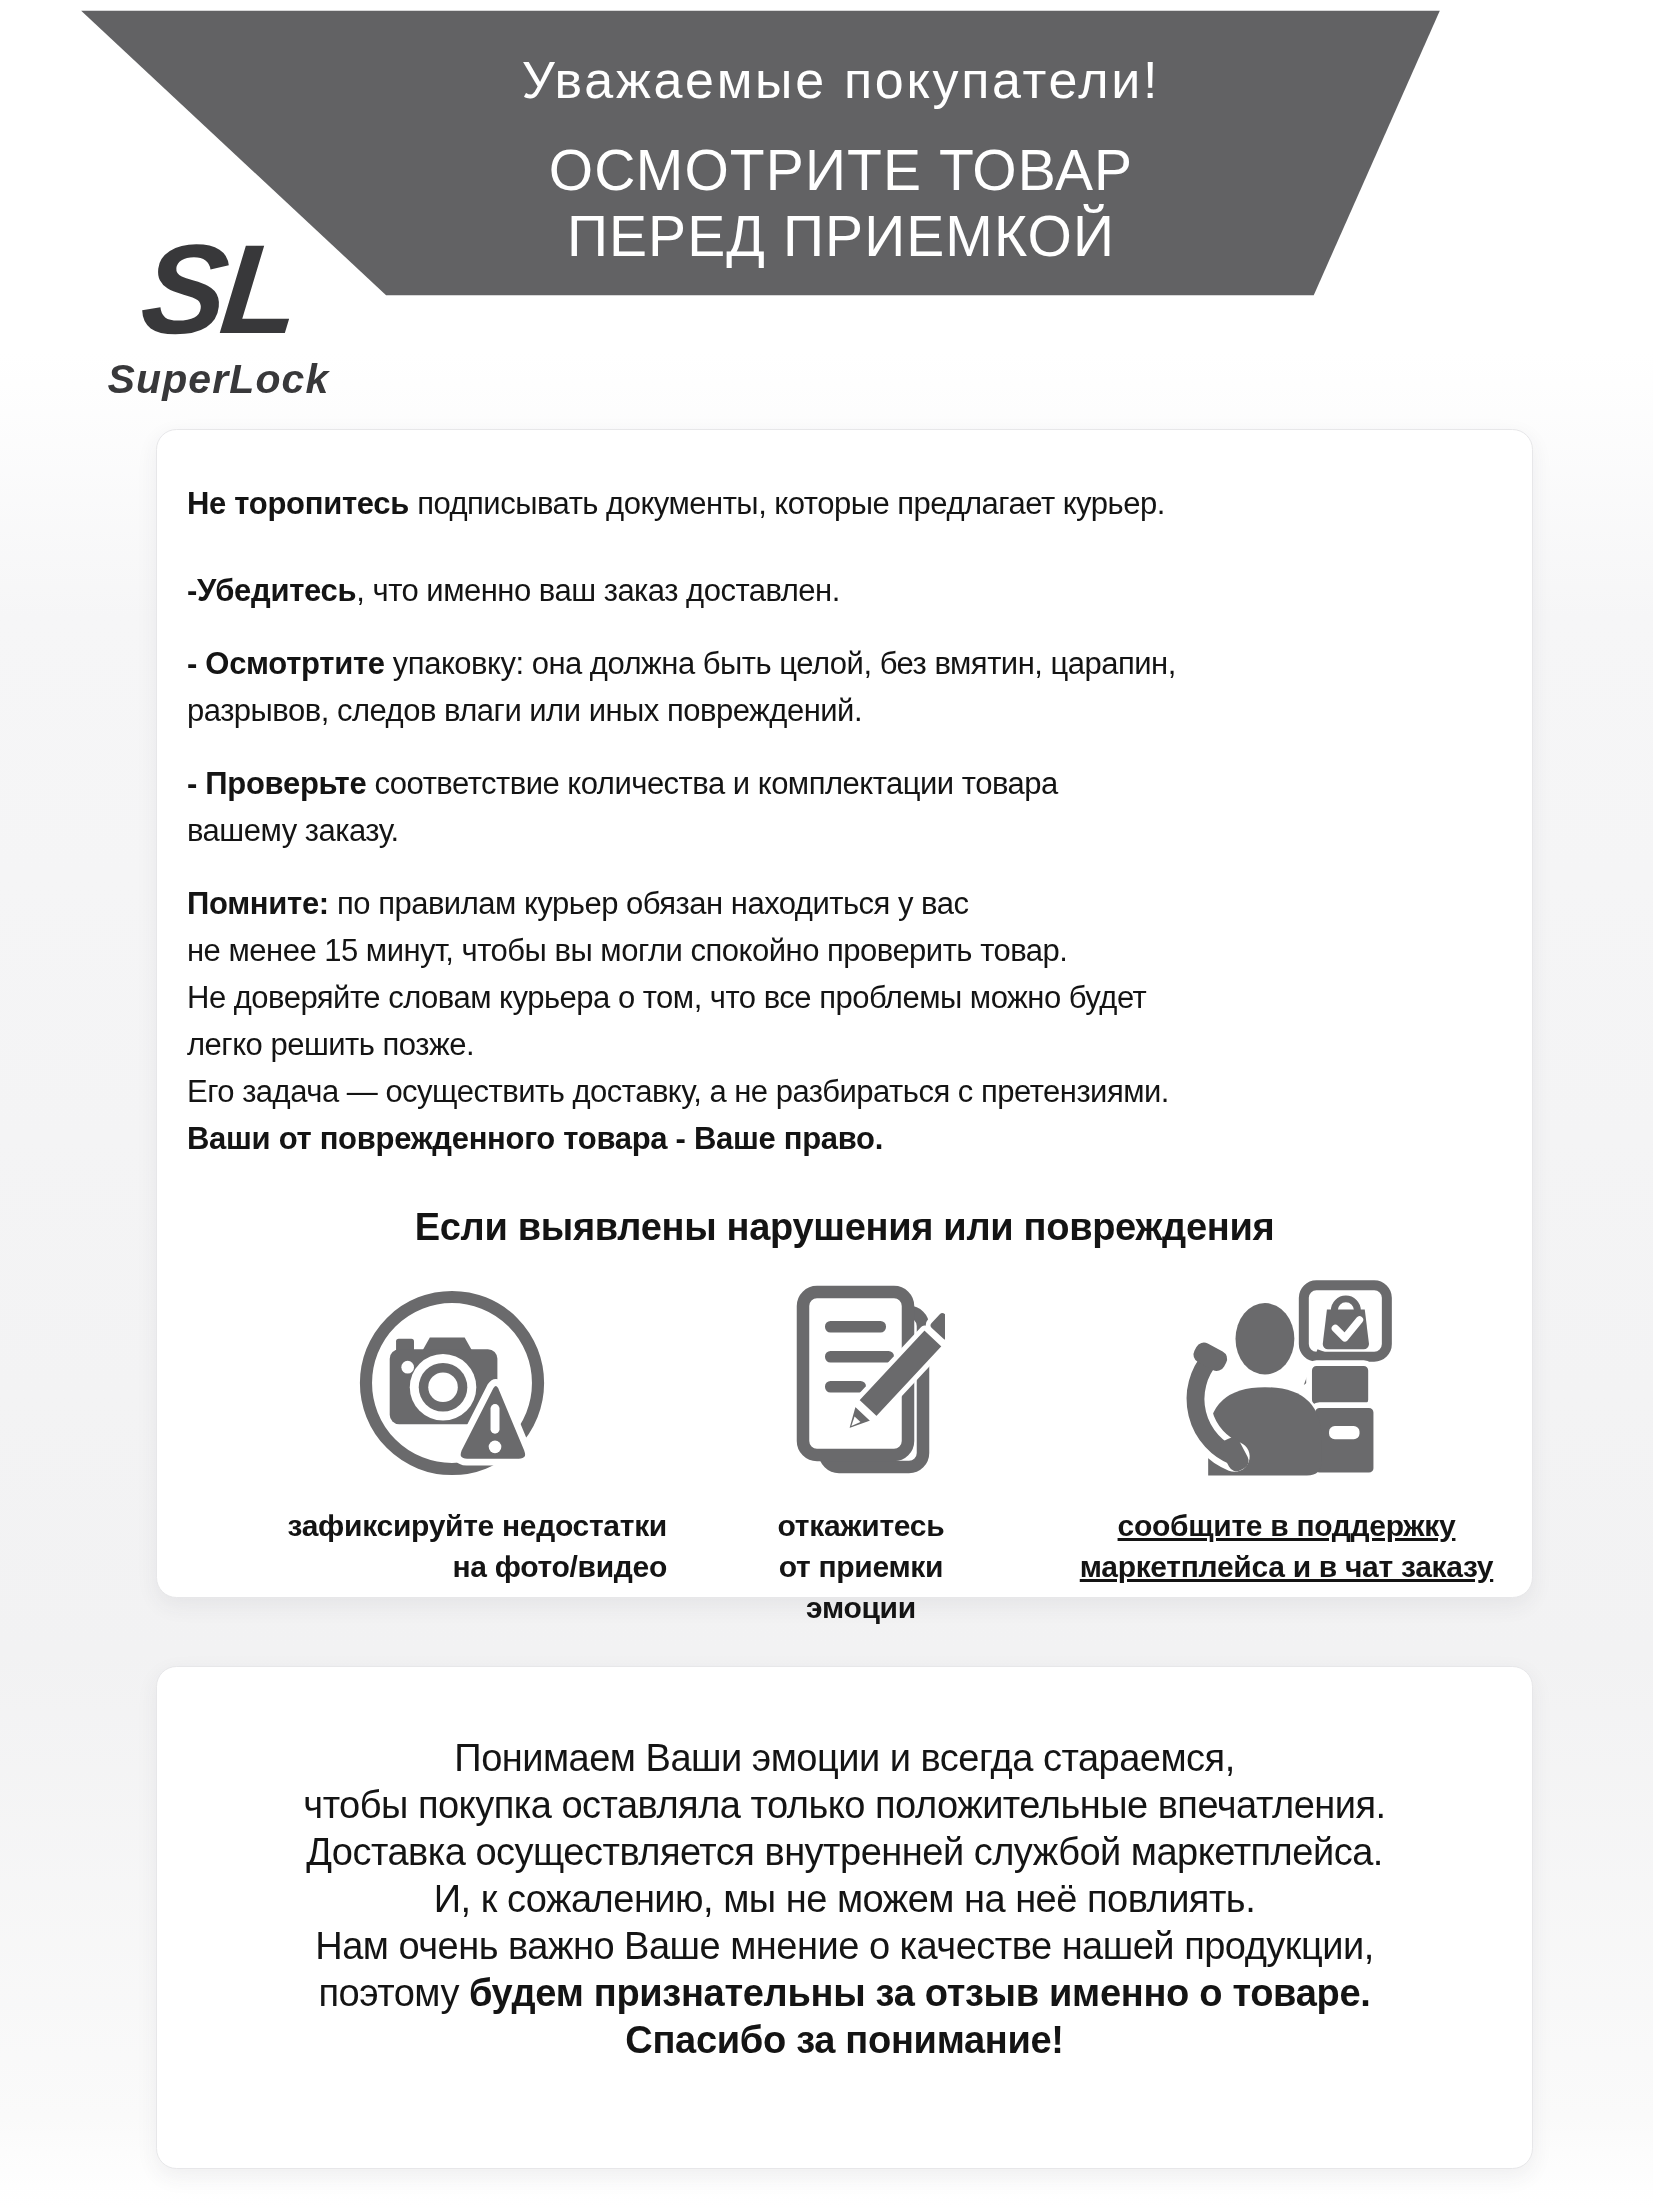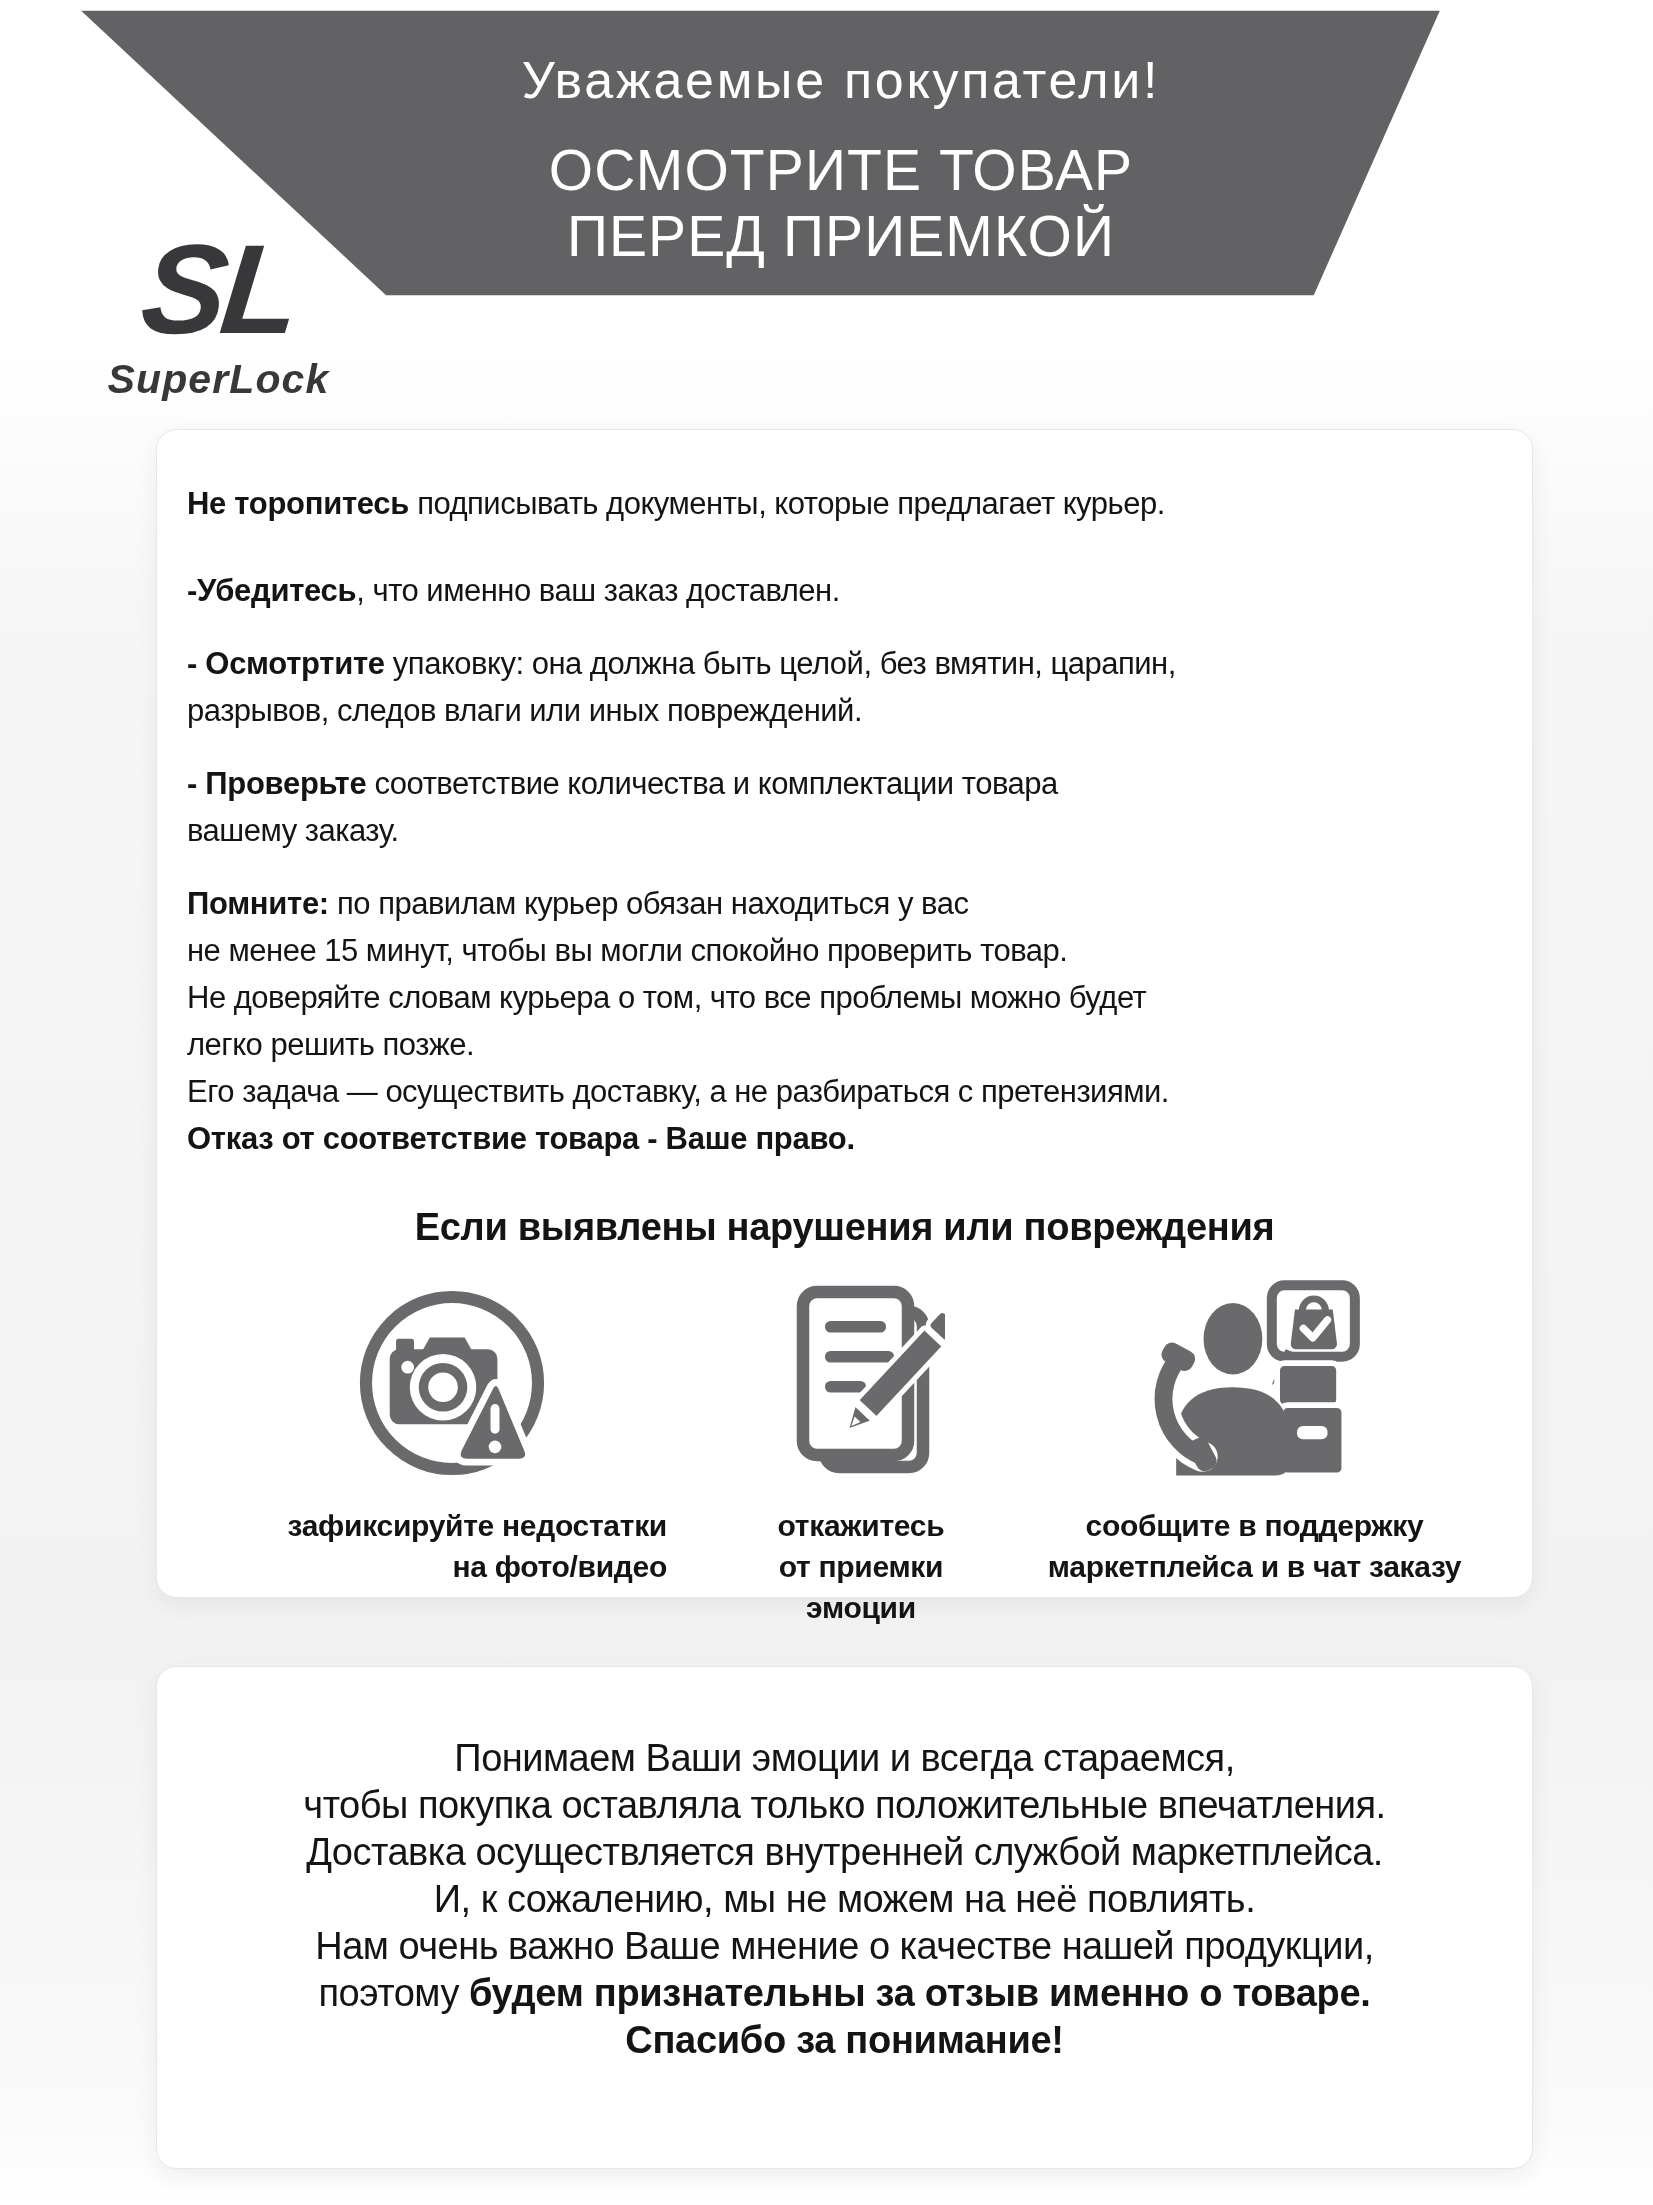--- a/index.html
+++ b/index.html
@@ -34,21 +34,21 @@
   .para.gap-big{margin-top:40px;}
   strong{font-weight:700;letter-spacing:-0.3px;}
 
   .warning-heading{margin-top:44px;text-align:center;font-size:38px;font-weight:700;letter-spacing:-0.3px;}
 
   
   .actions{position:relative;height:345px;margin-top:34px;}
   .action{position:absolute;top:0;text-align:center;}
   .action-1{left:49px;width:431px;text-align:right;}
   .action-2{left:507px;width:334px;}
-  .action-3{left:814px;width:507px;}
+  .action-3{left:846px;width:507px;text-decoration:underline;}
   .action-iconbox{height:200px;display:flex;align-items:center;justify-content:center;}
   .action-label{margin-top:21.6px;font-size:30px;font-weight:700;line-height:41px;letter-spacing:-0.3px;}
 
   
   .c2line{font-size:38px;line-height:47px;letter-spacing:-0.5px;}
 </style>
 </head>
 <body>
 
 <div class="page">
@@ -86,21 +86,21 @@
         <div class="para">
           <div class="line"><strong>- Проверьте</strong><span> соответствие количества и комплектации товара</span></div>
           <div class="line"><span>вашему заказу.</span></div>
         </div>
         <div class="para">
           <div class="line"><strong>Помните:</strong><span> по правилам курьер обязан находиться у вас</span></div>
           <div class="line"><span>не менее 15 минут, чтобы вы могли спокойно проверить товар.</span></div>
           <div class="line"><span>Не доверяйте словам курьера о том, что все проблемы можно будет</span></div>
           <div class="line"><span>легко решить позже.</span></div>
           <div class="line"><span>Его задача — осуществить доставку, а не разбираться с претензиями.</span></div>
-          <div class="line"><strong>Отказ от соответствие товара - Ваше право.</strong></div>
+          <div class="line"><strong>Ваши от поврежденного товара - Ваше право.</strong></div>
         </div>
       </div>
 
     <div class="warning-heading">Если выявлены нарушения или повреждения</div>
 
     <div class="actions">
 
       <div class="action action-1">
         <div class="action-iconbox">
 

